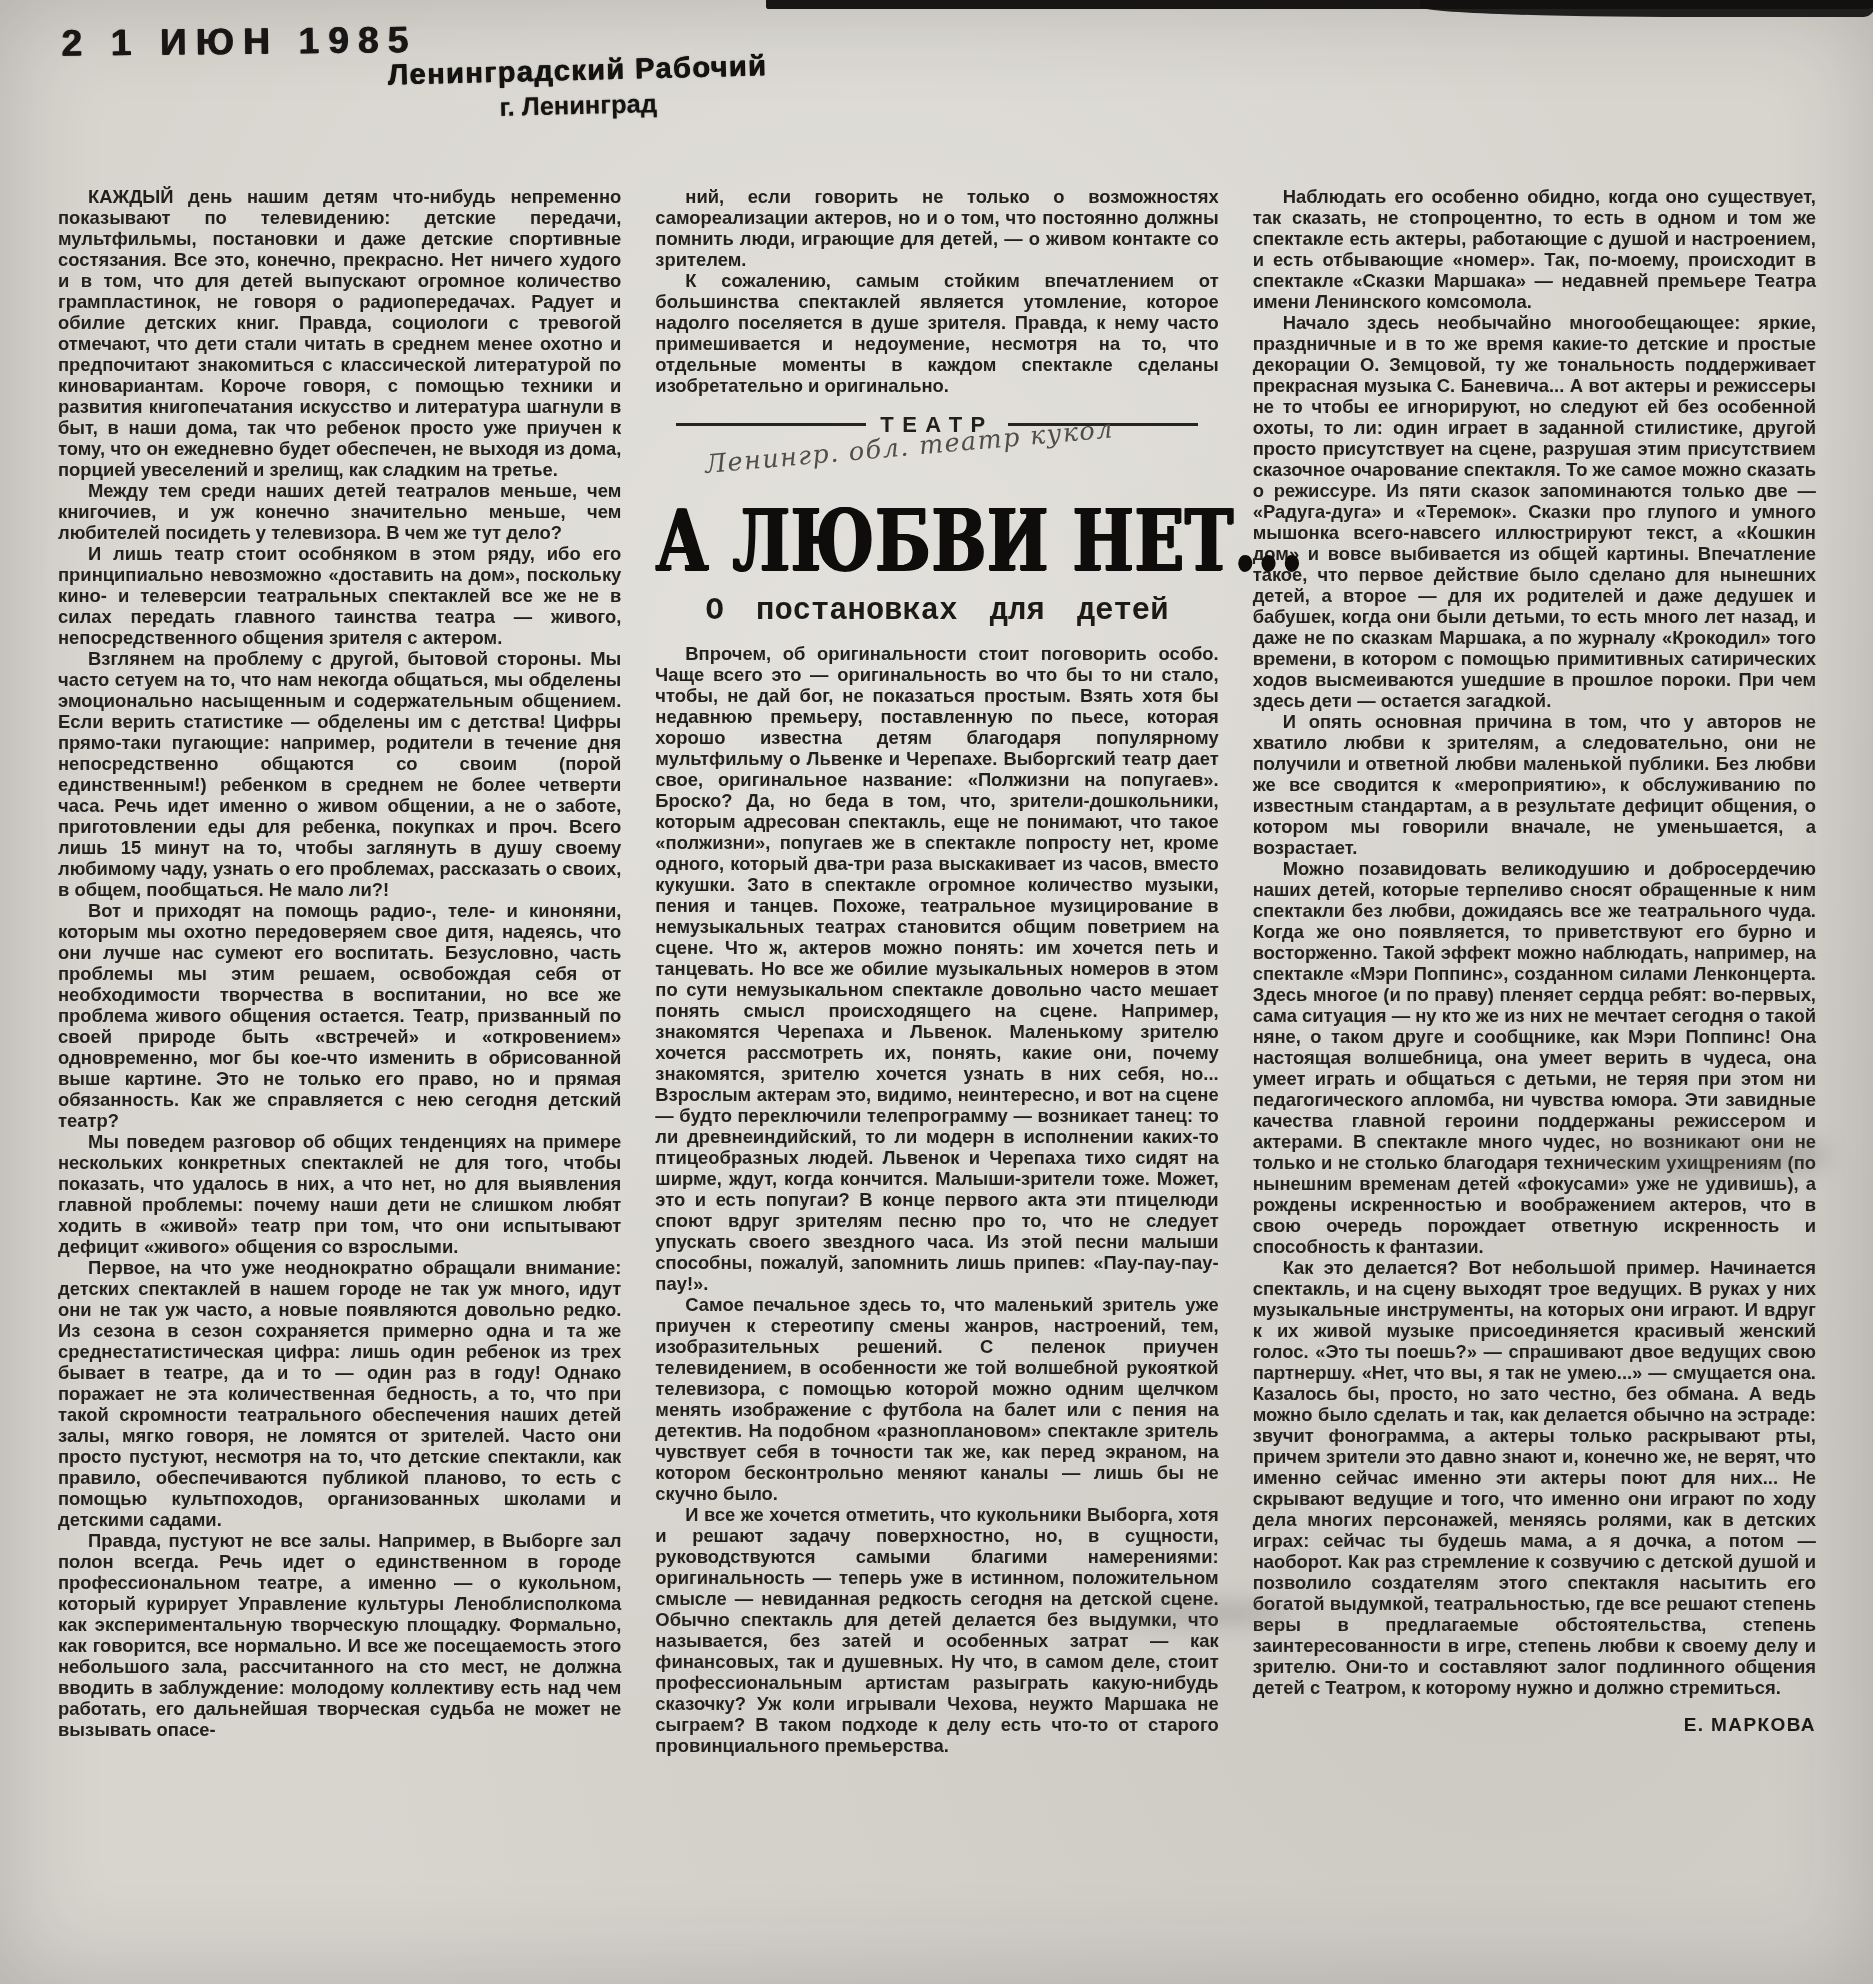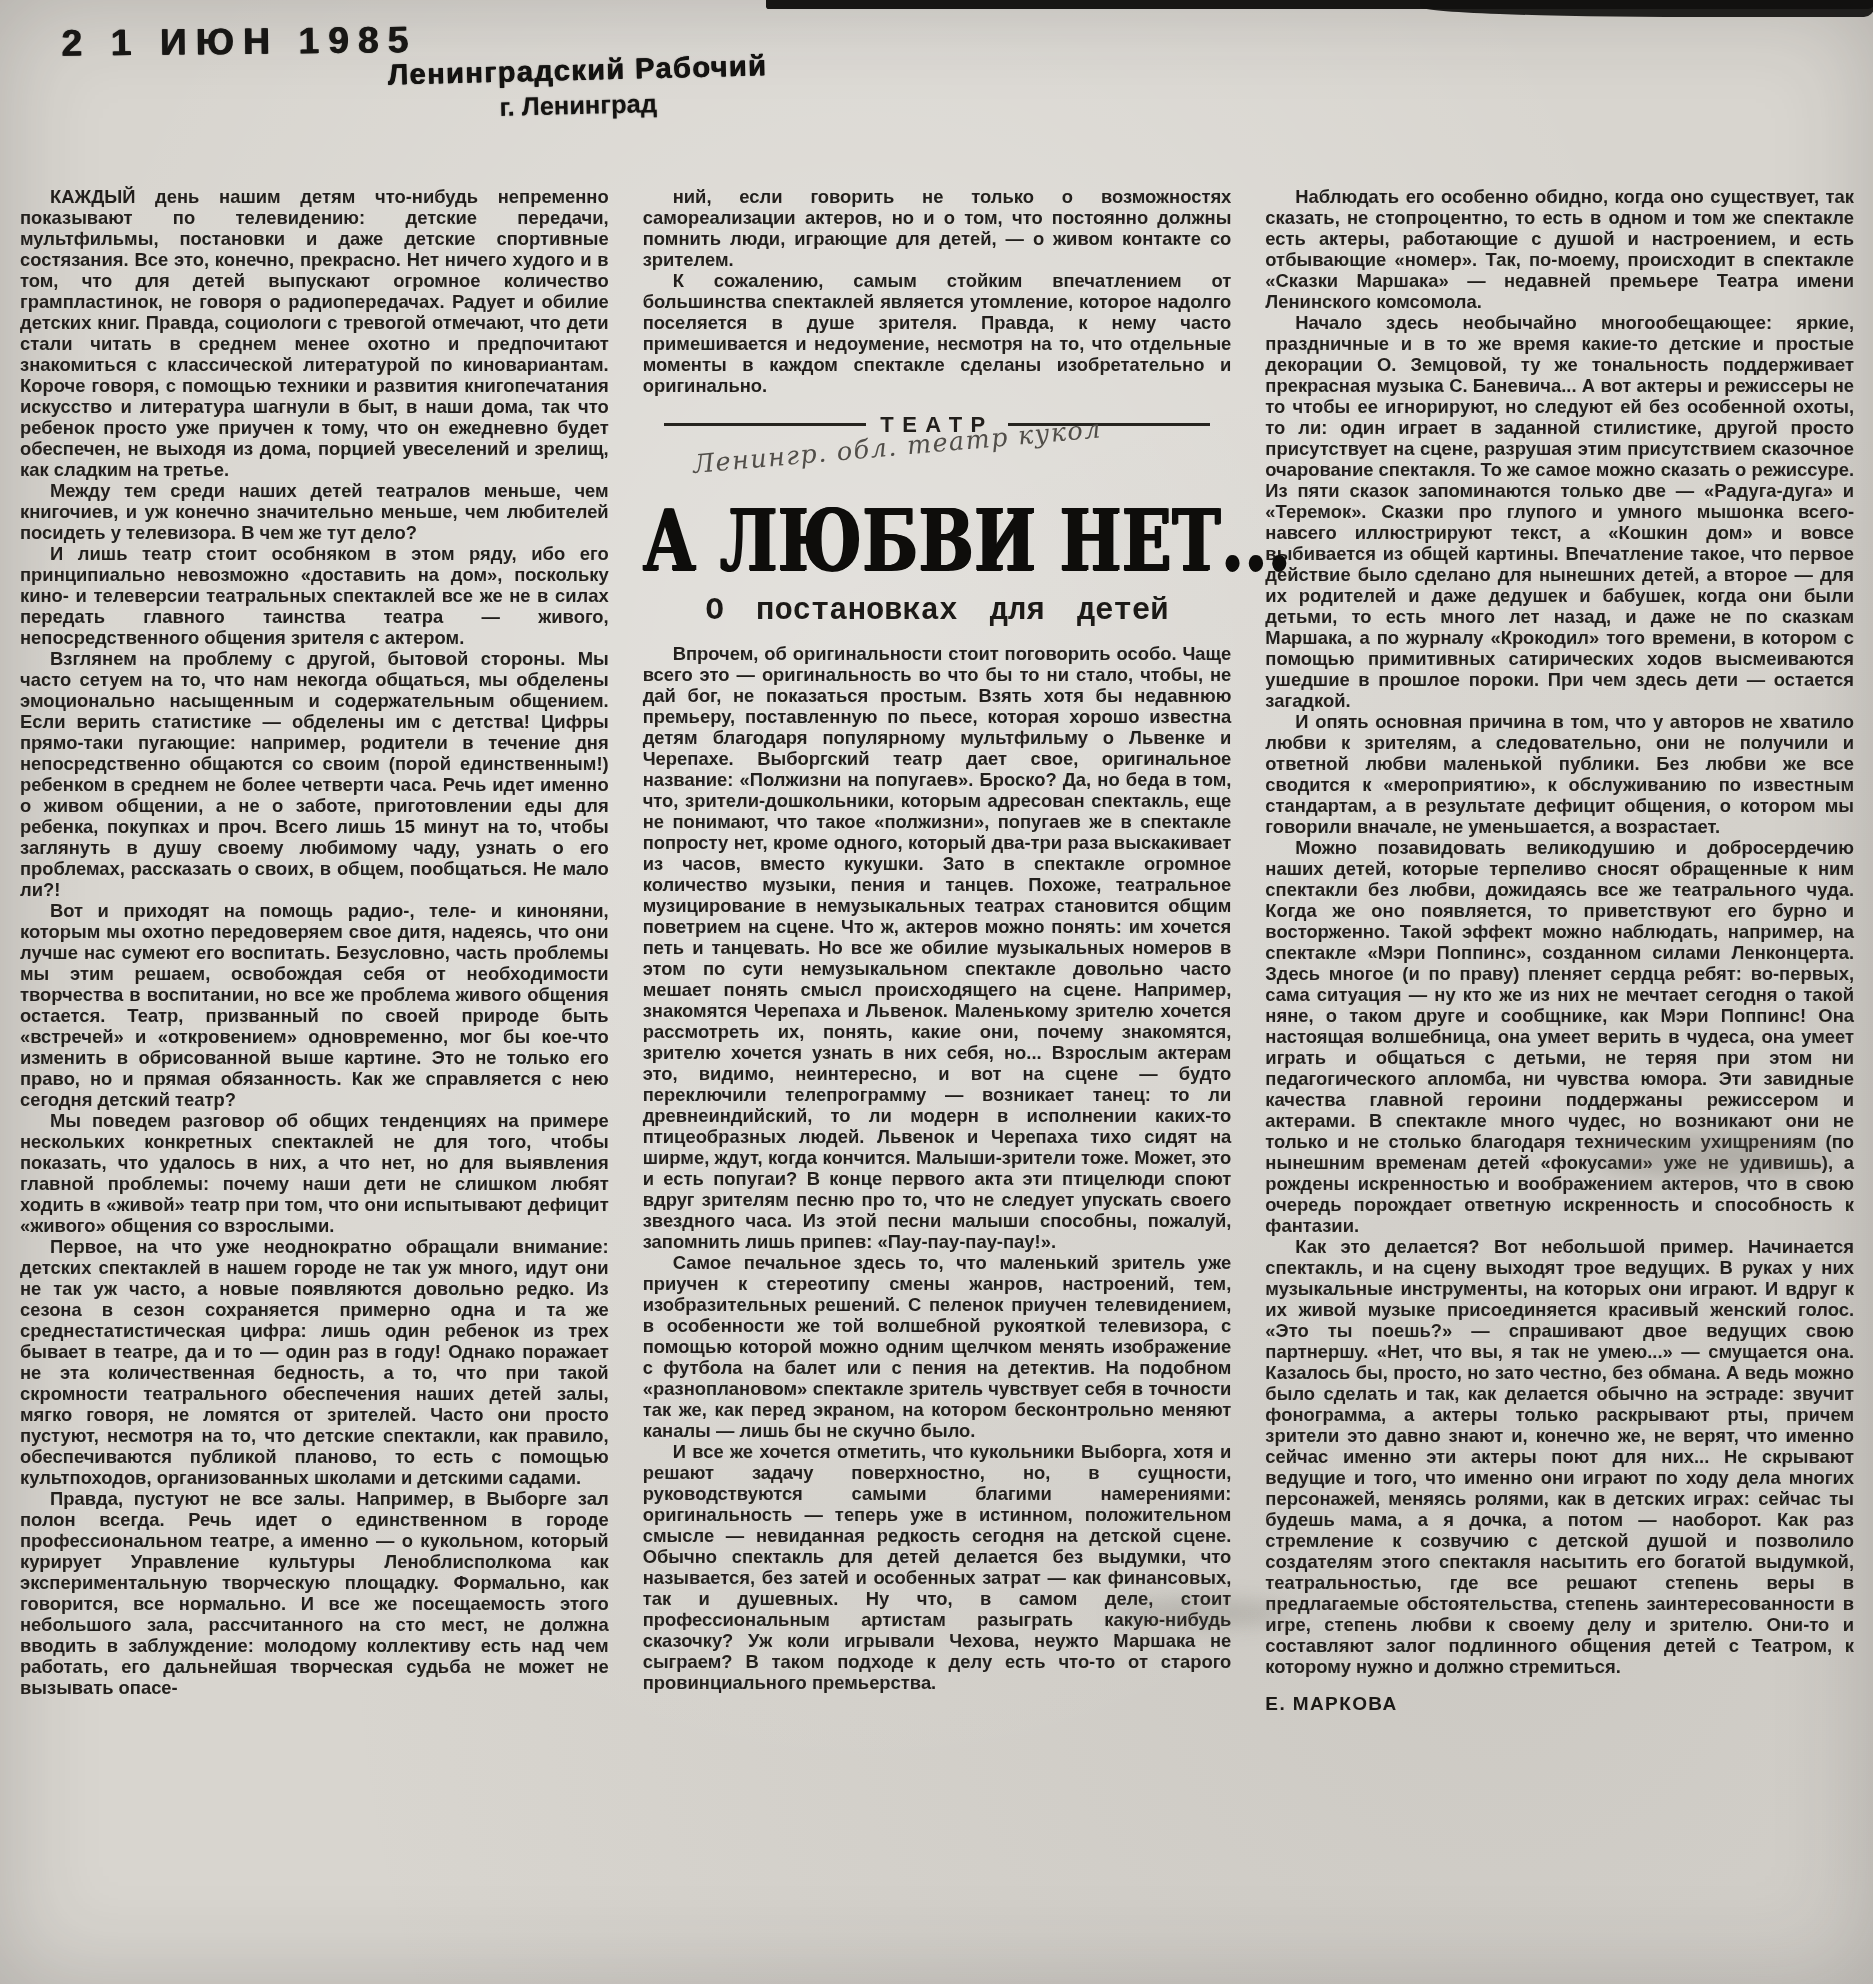--- a/index.html
+++ b/index.html
@@ -32,21 +32,21 @@
     color:#181715; text-shadow:1.1px 0 0 currentColor, 0 0 1.4px rgba(0,0,0,.35);
   }
   .paper-stamp {
     position:absolute; top:54px; left:388px; text-align:center;
     transform:rotate(-1.4deg); color:#141311;
   }
   .paper-stamp-name { font-size:29px; letter-spacing:1.4px; white-space:nowrap; text-shadow:0 0 1.4px rgba(0,0,0,.55), 0.7px 0 0 currentColor; }
   .paper-stamp-city { font-size:25.5px; margin-top:4.3px; text-shadow:0 0 1.4px rgba(0,0,0,.5); }
 
   
-  .columns { display:flex; gap:34px; padding:0 20px; align-items:flex-start; }
+  .columns { display:flex; gap:34px; padding:0 58px; align-items:flex-start; }
   .col { flex:1 1 0; min-width:0; font-size:18.4px; line-height:21px; text-align:justify; color:#221f1c; }
   .col p.para { text-indent:30px; margin:0; }
 
   
   .headline-block { margin:18.4px 0 11.3px; }
   .section-rule { display:flex; align-items:center; gap:14px; margin:5.7px 21px 0 21px; }
   .rule-line { flex:1 1 0; height:2.8px; background:#26241f; }
   .section-label { font-size:22px; letter-spacing:8.5px; white-space:nowrap; }
   .handwritten {
     font-family:"DejaVu Serif", serif; font-style:italic; font-weight:400;
@@ -59,21 +59,21 @@
     font-size:65px; line-height:1; text-align:center;
     color:#0e0d0b;
     transform:scaleY(1.3); transform-origin:center;
     margin:33px 0 28px;
     letter-spacing:0.7px;
     text-shadow:1.4px 0 0 #0e0d0b, 0 0.7px 0 #0e0d0b, -0.7px 0 0 #0e0d0b;
     white-space:nowrap;
   }
   .subtitle { font-size:30.5px; text-align:center; word-spacing:14px; margin:18.4px 0 21px; color:#1c1a17;font-family:Liberation Mono, monospace; }
 
-  .byline { text-align:left; margin-top:15.6px; font-size:19px; letter-spacing:1.4px; color:#1b1916; }
+  .byline { text-align:right; margin-top:15.6px; font-size:19px; letter-spacing:1.4px; color:#1b1916; }
 </style>
 </head>
 <body>
 
 <div class="page">
 
   <div class="artifact-top"></div>
   <div class="artifact-corner"></div>
   <div class="smudge"></div>
   <div class="smudge2"></div>

